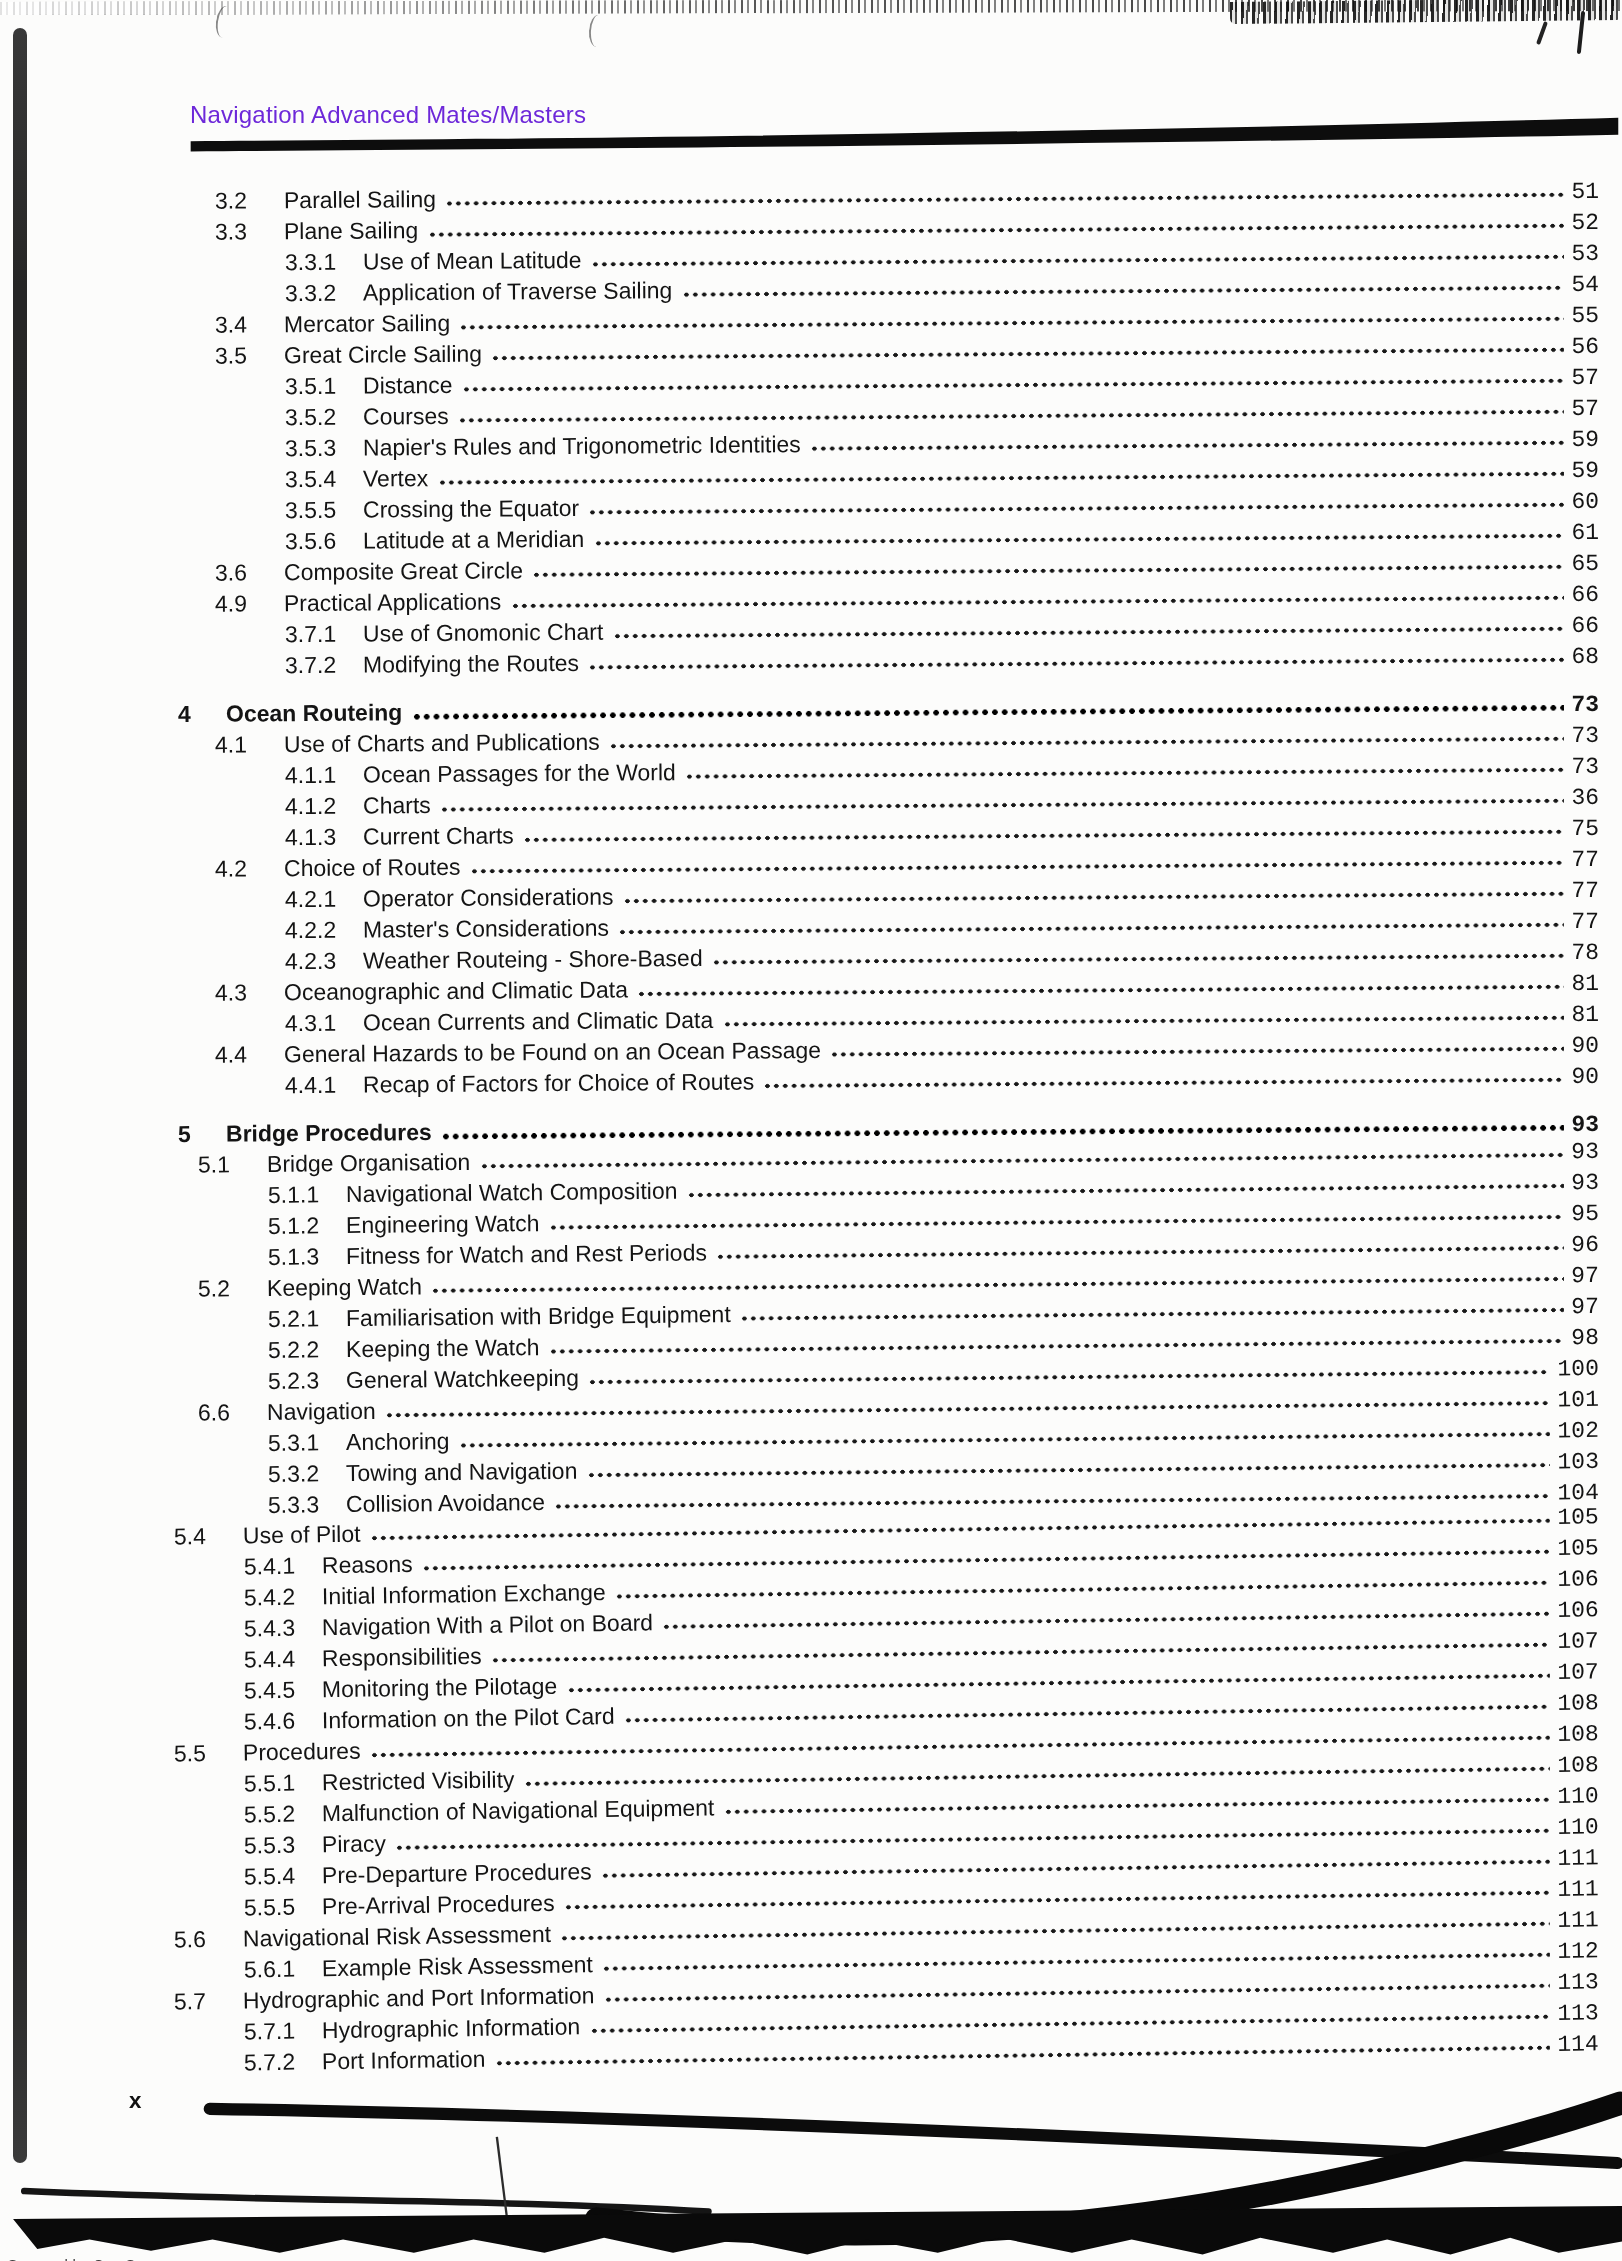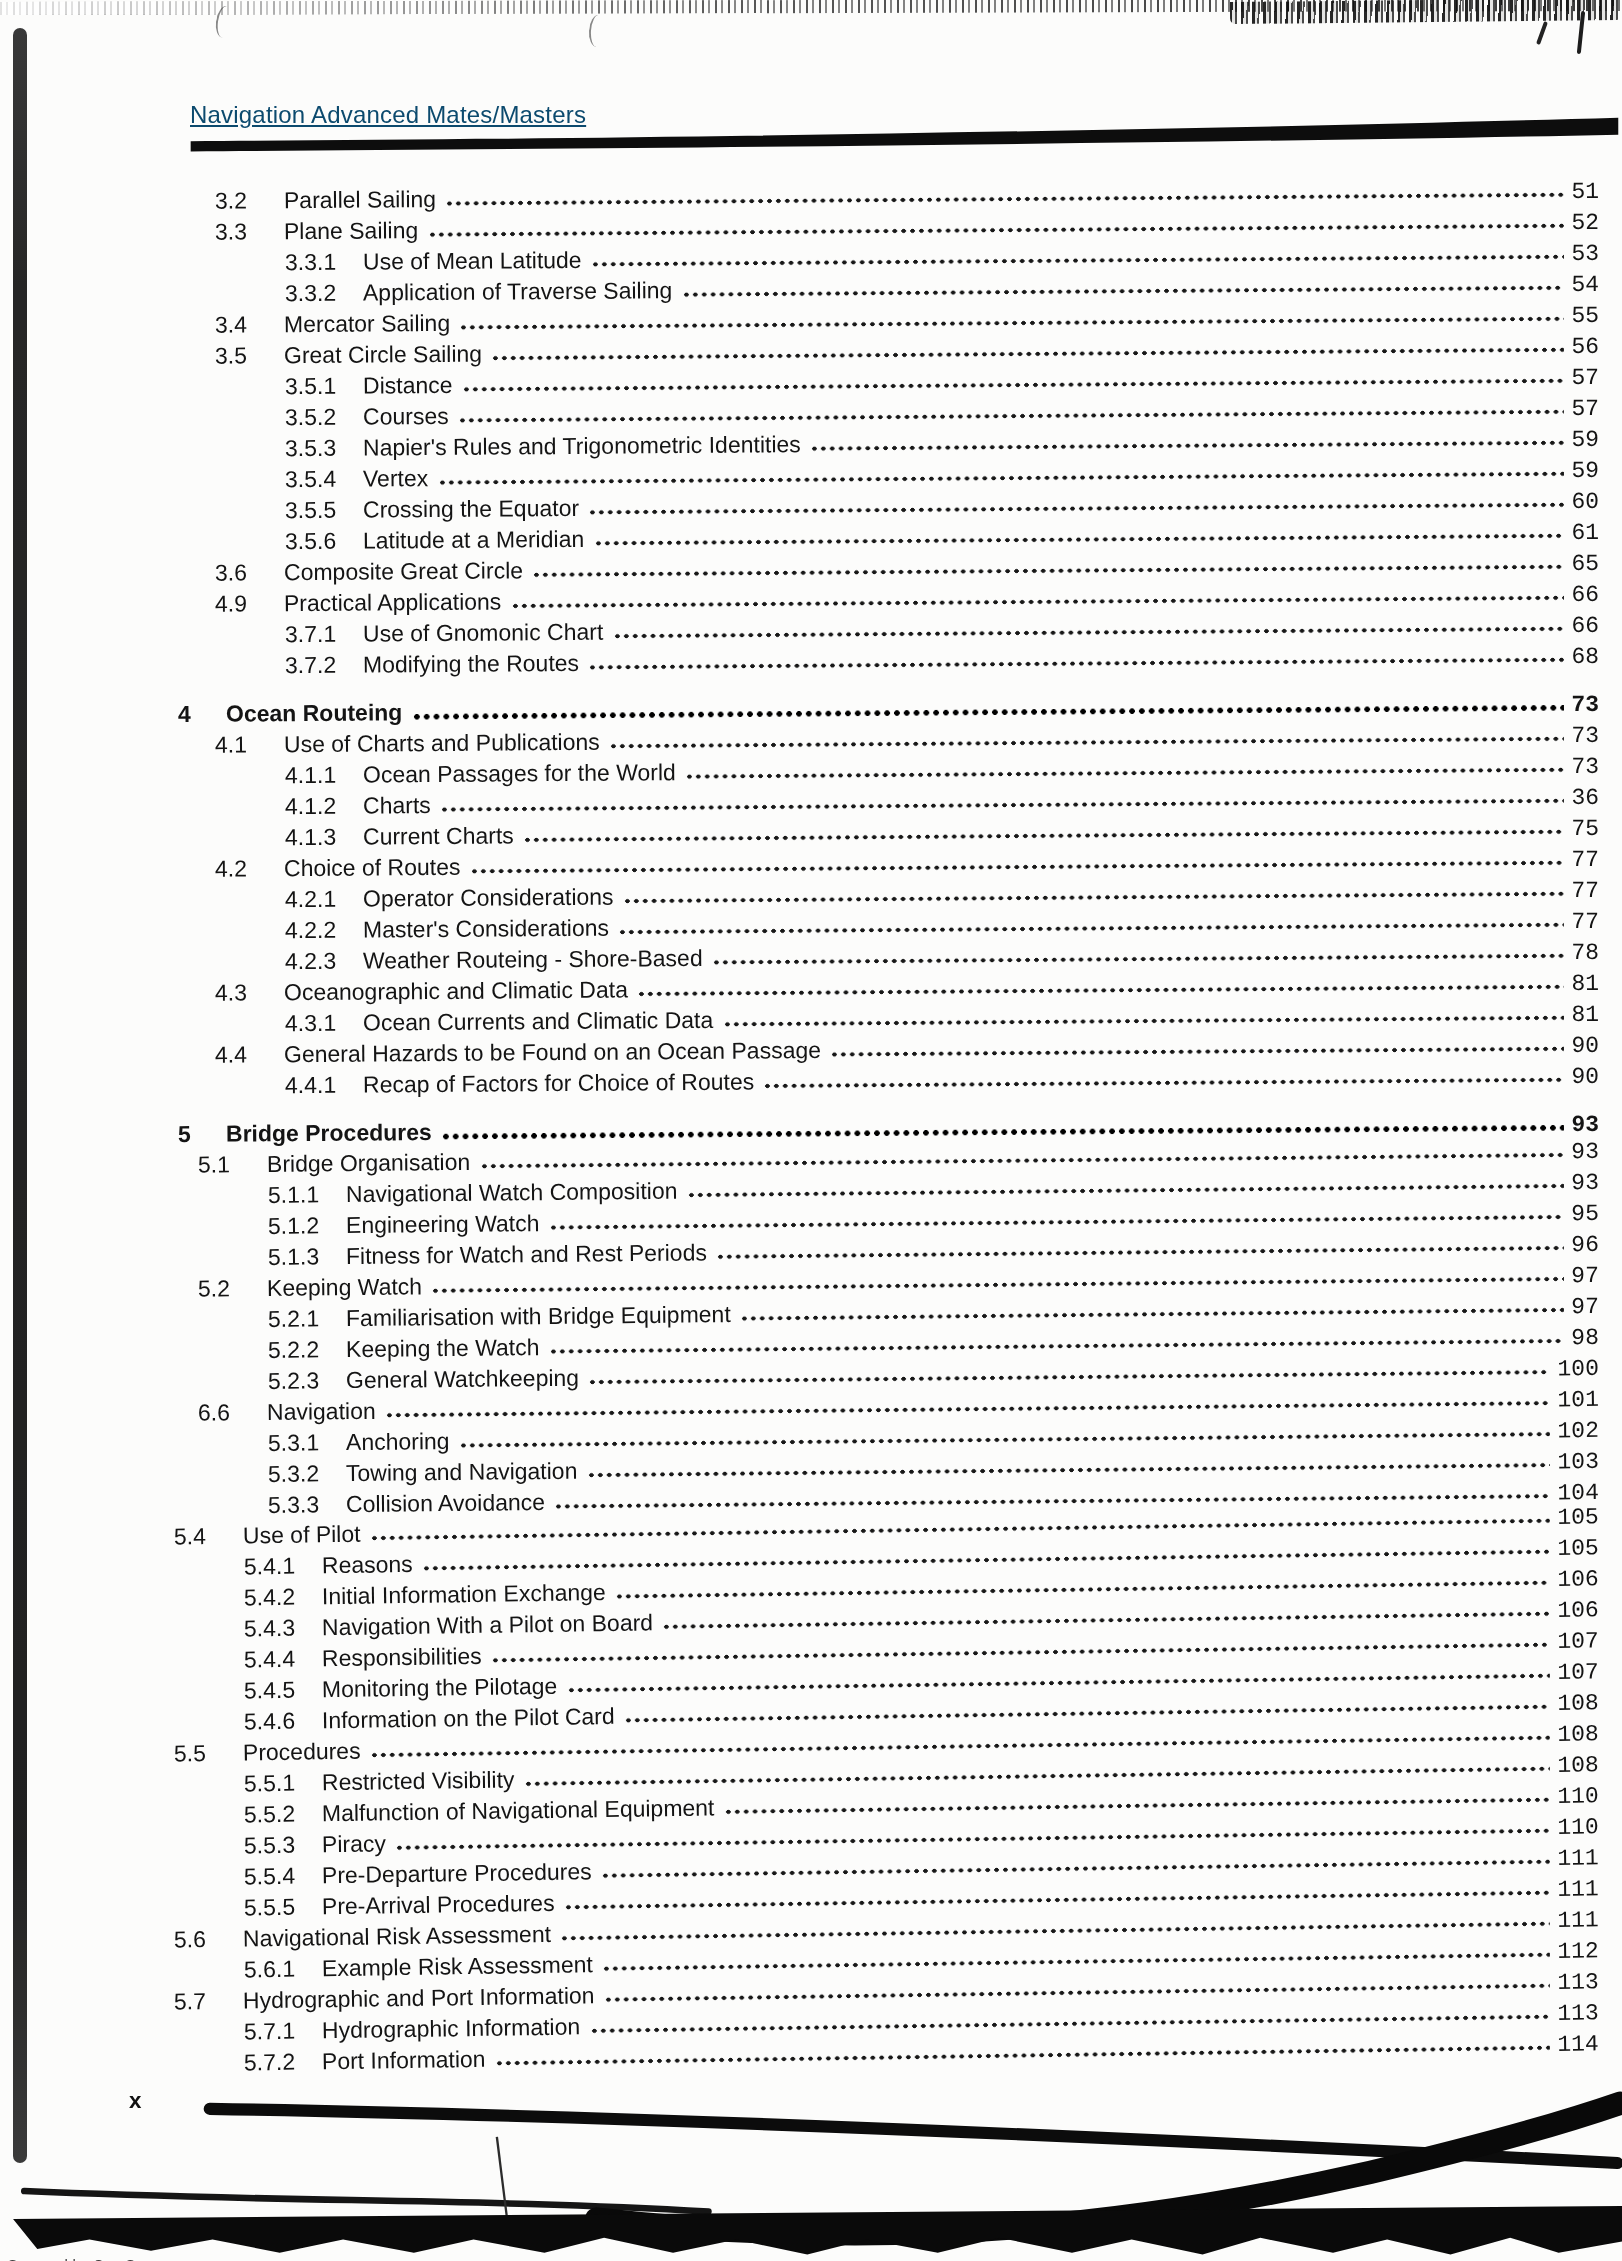--- a/index.html
+++ b/index.html
@@ -47,21 +47,21 @@
   .stray-curve{
     position:absolute;width:15px;height:32px;
     border-left:2.8px solid rgba(40,40,40,.55);border-radius:50% 0 0 50%;
   }
   .stray-a{left:216px;top:5.6px;transform:rotate(8deg);}
   .stray-b{left:589px;top:15px;transform:rotate(4deg);}
 
   
   .running-head{
     position:absolute;left:190px;top:101px;
-    font-size:24px;letter-spacing:0.2px;color:#0c4a6e;text-decoration:underline;
+    font-size:24px;letter-spacing:0.2px;color:#6d28d9;
   }
   .head-rule{position:absolute;left:186px;top:114px;width:1436px;height:45px;}
 
   
   .toc{
     position:absolute;left:178px;top:186px;width:1421px;
   }
   .toc-row{
     display:flex;align-items:baseline;
     height:31px;line-height:31px;font-size:23px;

